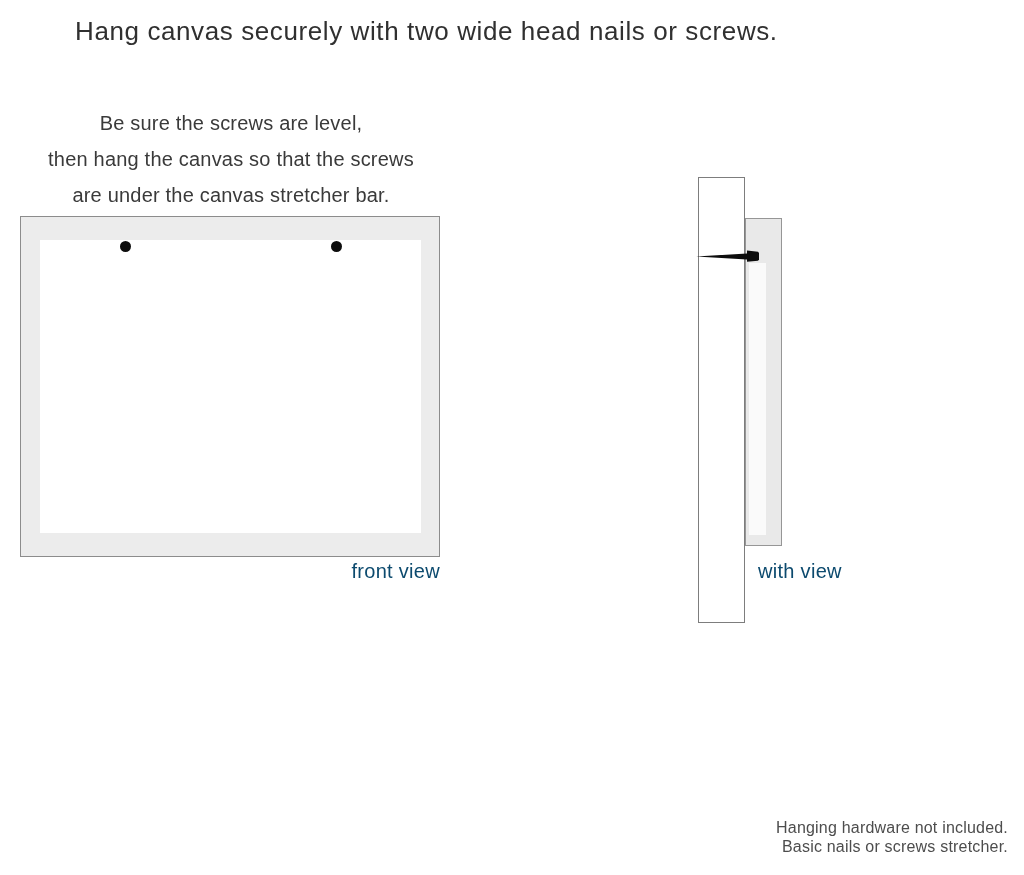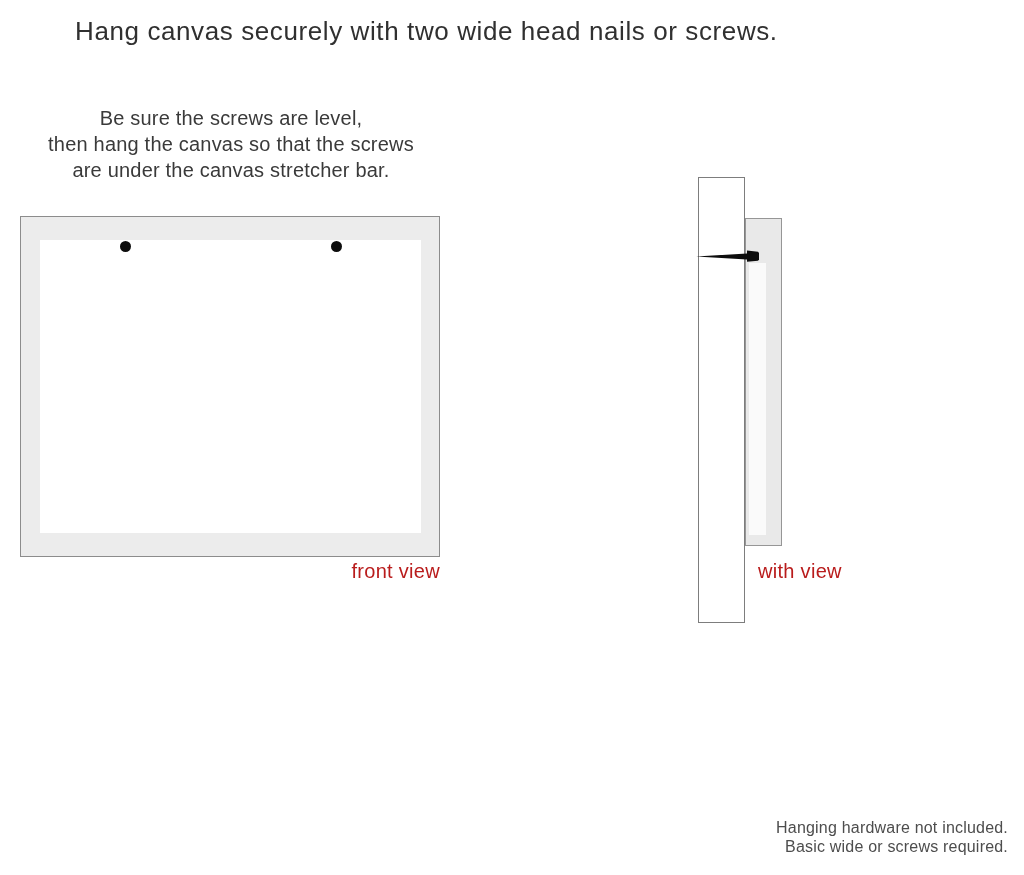--- a/index.html
+++ b/index.html
@@ -15,21 +15,21 @@
   html,body{margin:0;padding:0;background:#fff;}
   .stage{
     position:relative;width:1024px;height:875px;background:#fff;overflow:hidden;
     font-family:"Liberation Sans","DejaVu Sans",sans-serif;color:var(--text-body);
   }
   .title{
     position:absolute;left:75px;top:16px;font-size:26px;letter-spacing:.6px;
     color:var(--text-dark);white-space:nowrap;
   }
   .para{
-    position:absolute;font-size:20px;line-height:26px;text-align:center;
+    position:absolute;font-size:20px;line-height:36px;text-align:center;
     white-space:pre-line;color:var(--text-body);letter-spacing:.2px;
   }
   .para.front{left:22px;top:105px;width:418px;}
   .para.side{left:558px;top:105px;width:288px;}
 
   
   .front-frame{
     position:absolute;left:20px;top:216px;width:418px;height:339px;
     background:var(--frame-fill);border:1px solid var(--frame-border);
   }
@@ -56,21 +56,21 @@
   .side-wall{
     position:absolute;left:698px;top:177px;width:45px;height:444px;
     background:var(--canvas-white);border:1px solid var(--wall-border);z-index:2;
   }
   .nail{
     position:absolute;left:694px;top:247px;width:72px;height:18px;z-index:3;
   }
   .nail svg{display:block;}
 
   .view-label{
-    position:absolute;font-size:20px;color:#b91c1c;letter-spacing:.3px;white-space:nowrap;
+    position:absolute;font-size:20px;color:#0c4a6e;letter-spacing:.3px;white-space:nowrap;
   }
   .view-label.front{top:560px;right:584px;text-align:right;}
   .view-label.side{top:560px;left:758px;}
 
   .footer{
     position:absolute;top:818px;right:16px;font-size:16px;line-height:19px;
     text-align:right;white-space:pre-line;color:var(--text-muted);letter-spacing:.2px;
   }
 </style>
 </head>
@@ -97,15 +97,15 @@
   <div class="side-wall"></div>
   <div class="nail">
     <svg width="72" height="18" viewBox="0 0 72 18" xmlns="http://www.w3.org/2000/svg" aria-hidden="true">
       <polygon points="2,9.6 53,6.4 53,12.6" fill="#0d0d0d"></polygon>
       <polygon points="53,3.6 64,4.8 65,6 65,12.6 64,13.8 53,14.8" fill="#0d0d0d"></polygon>
     </svg>
   </div>
   <div class="view-label side">with view</div>
 
   <div class="footer">Hanging hardware not included.
-Basic wide or screws required.</div>
+Basic nails or screws stretcher.</div>
 
 </div>
 
 </body></html>

